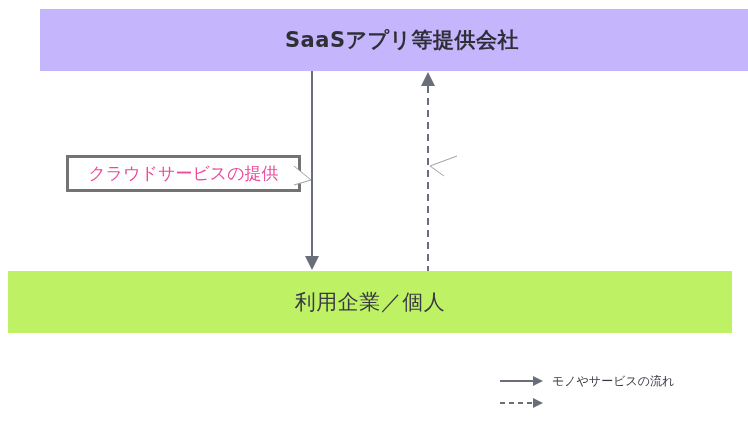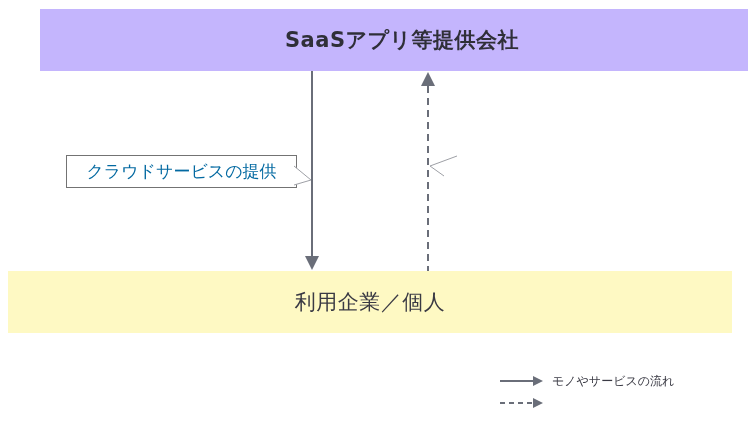--- a/index.html
+++ b/index.html
@@ -28,33 +28,33 @@
     color: #2f2f38;
   }
   .banner.provider {
     top: 9px;
     background: #c4b5fd;
     font-weight: 600;
     margin-left: 32px;
   }
   .banner.user {
     top: 271px;
-    background: #fef9c3;
+    background: #bef264;
     font-weight: 500;
     color: #3a3a44;
   }
   .callout {
     position: absolute;
     background: #ffffff;
-    border: 1px solid #737373;
+    border: 3px solid #737373;
     display: flex;
     align-items: center;
     justify-content: center;
     font-size: 17px;
-    color: #0369a1;
+    color: #ec4899;
     white-space: nowrap;
   }
   .callout.service {
     left: 66px;
     top: 155px;
     width: 229px;
     height: 31px;
   }
   .callout.fee {
     left: 443px;

